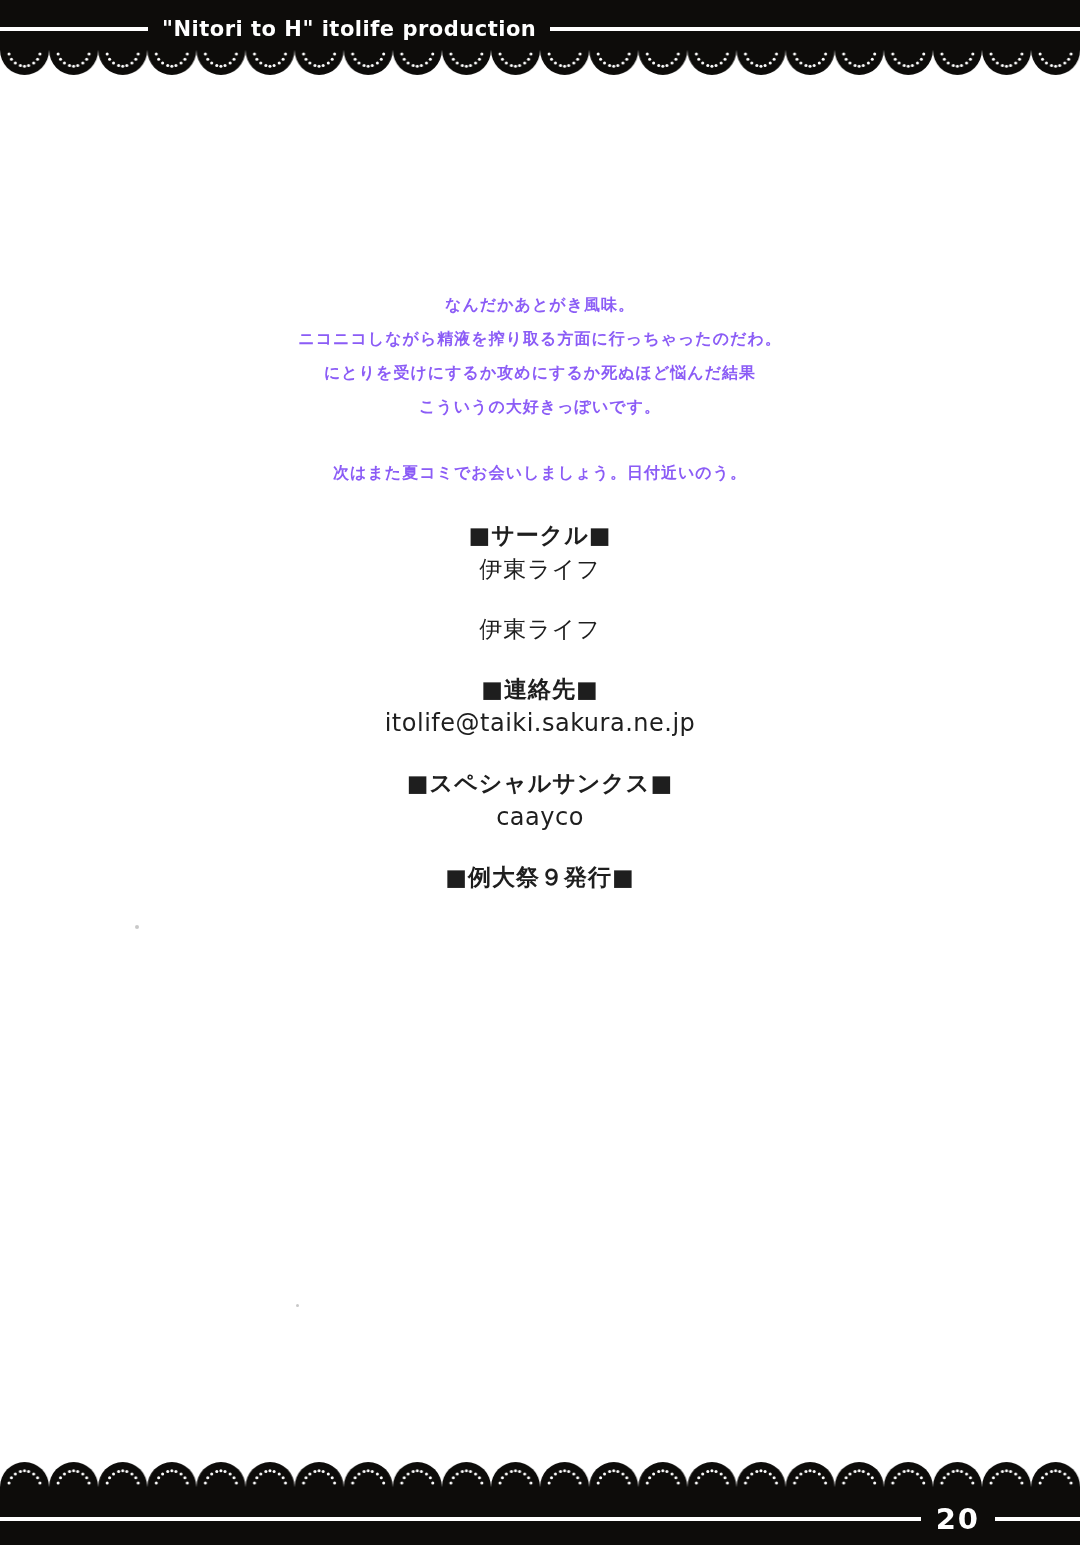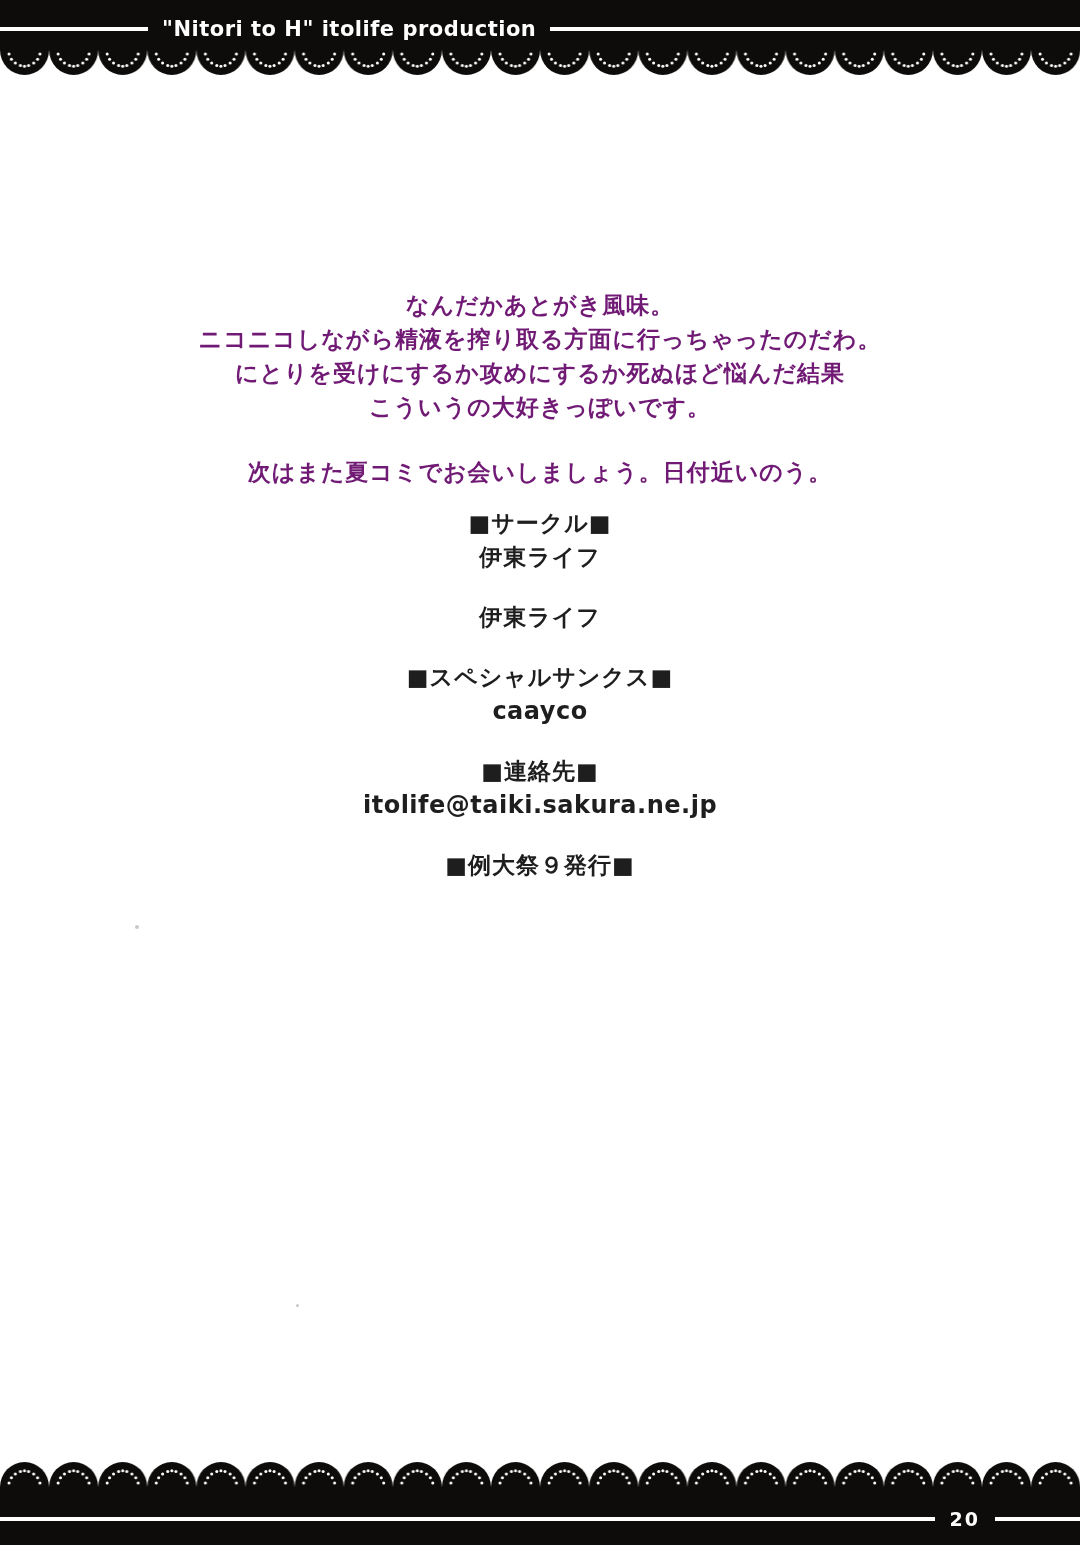--- a/index.html
+++ b/index.html
@@ -26,45 +26,45 @@
   .header-title {
     color: #ffffff; font-size: 21px; font-weight: bold;
     letter-spacing: 0.5px; padding: 0 14px; white-space: nowrap;
   }
   .lace { display: block; width: 1080px; height: 30px; }
 
   
   .content { position: absolute; top: 80px; left: 0; width: 1080px; text-align: center; }
   .afterword { margin-top: 208px; }
   .jp-line {
-    font-size: 23px; line-height: 34px; font-weight: bold;
-    letter-spacing: 1px; color: #701a75;
+    font-size: 16px; line-height: 34px; font-weight: bold;
+    letter-spacing: 1px; color: #8b5cf6;
   }
   .announcement { margin-top: 32px; font-family: Liberation Serif, serif; }
-  .credits { margin-top: 16px; }
+  .credits { margin-top: 28px; }
   .credit { margin-bottom: 26px; }
   .credit-label { font-size: 23px; line-height: 34px; font-weight: bold; letter-spacing: 1px; }
-  .credit-value { font-size: 23px; line-height: 34px; font-weight: bold; letter-spacing: 1px; }
+  .credit-value { font-size: 23px; line-height: 34px; font-weight: normal; letter-spacing: 1px; }
   .latin { font-size: 24px; letter-spacing: 0.5px; }
 
   .speck { position: absolute; border-radius: 50%; background: #9a9a9a; opacity: 0.55; }
   .speck-1 { left: 135px; top: 925px; width: 4px; height: 4px; }
   .speck-2 { left: 296px; top: 1304px; width: 3px; height: 3px; }
 
   
   .footer { position: absolute; bottom: 0; left: 0; width: 1080px; }
   .footer-band { height: 58px; position: relative; }
   .pageno-row {
     position: absolute; top: 18px; left: 0; right: 0; height: 28px;
     display: flex; align-items: center;
   }
   .pageno-line-left { flex: 1; height: 4px; background: #ffffff; margin-right: 15px; }
   .pageno-line-right { width: 85px; height: 4px; background: #ffffff; margin-left: 15px; }
   .page-number {
-    color: #ffffff; font-size: 19px; font-weight: bold; letter-spacing: 2px;
+    color: #ffffff; font-size: 29px; font-weight: bold; letter-spacing: 2px;
     white-space: nowrap;
   }
 </style>
 </head>
 <body>
 
 <div class="header">
   <div class="band header-band">
     <div class="title-row">
       <div class="title-line-left"></div>
@@ -106,26 +106,26 @@
 
   <div class="credits">
     <div class="credit">
       <div class="credit-label">■サークル■</div>
       <div class="credit-value">伊東ライフ</div>
     </div>
     <div class="credit">
       <div class="credit-value">伊東ライフ</div>
     </div>
     <div class="credit">
+      <div class="credit-label">■連絡先■</div>
+      <div class="credit-value latin">itolife@taiki.sakura.ne.jp</div>
+    </div>
+    <div class="credit">
       <div class="credit-label">■スペシャルサンクス■</div>
       <div class="credit-value latin">caayco</div>
-    </div>
-    <div class="credit">
-      <div class="credit-label">■連絡先■</div>
-      <div class="credit-value latin">itolife@taiki.sakura.ne.jp</div>
     </div>
     <div class="credit">
       <div class="credit-label">■例大祭９発行■</div>
       <div class="credit-value"></div>
     </div>
   </div>
 </div>
 
 <div class="speck speck-1"></div>
 <div class="speck speck-2"></div>

